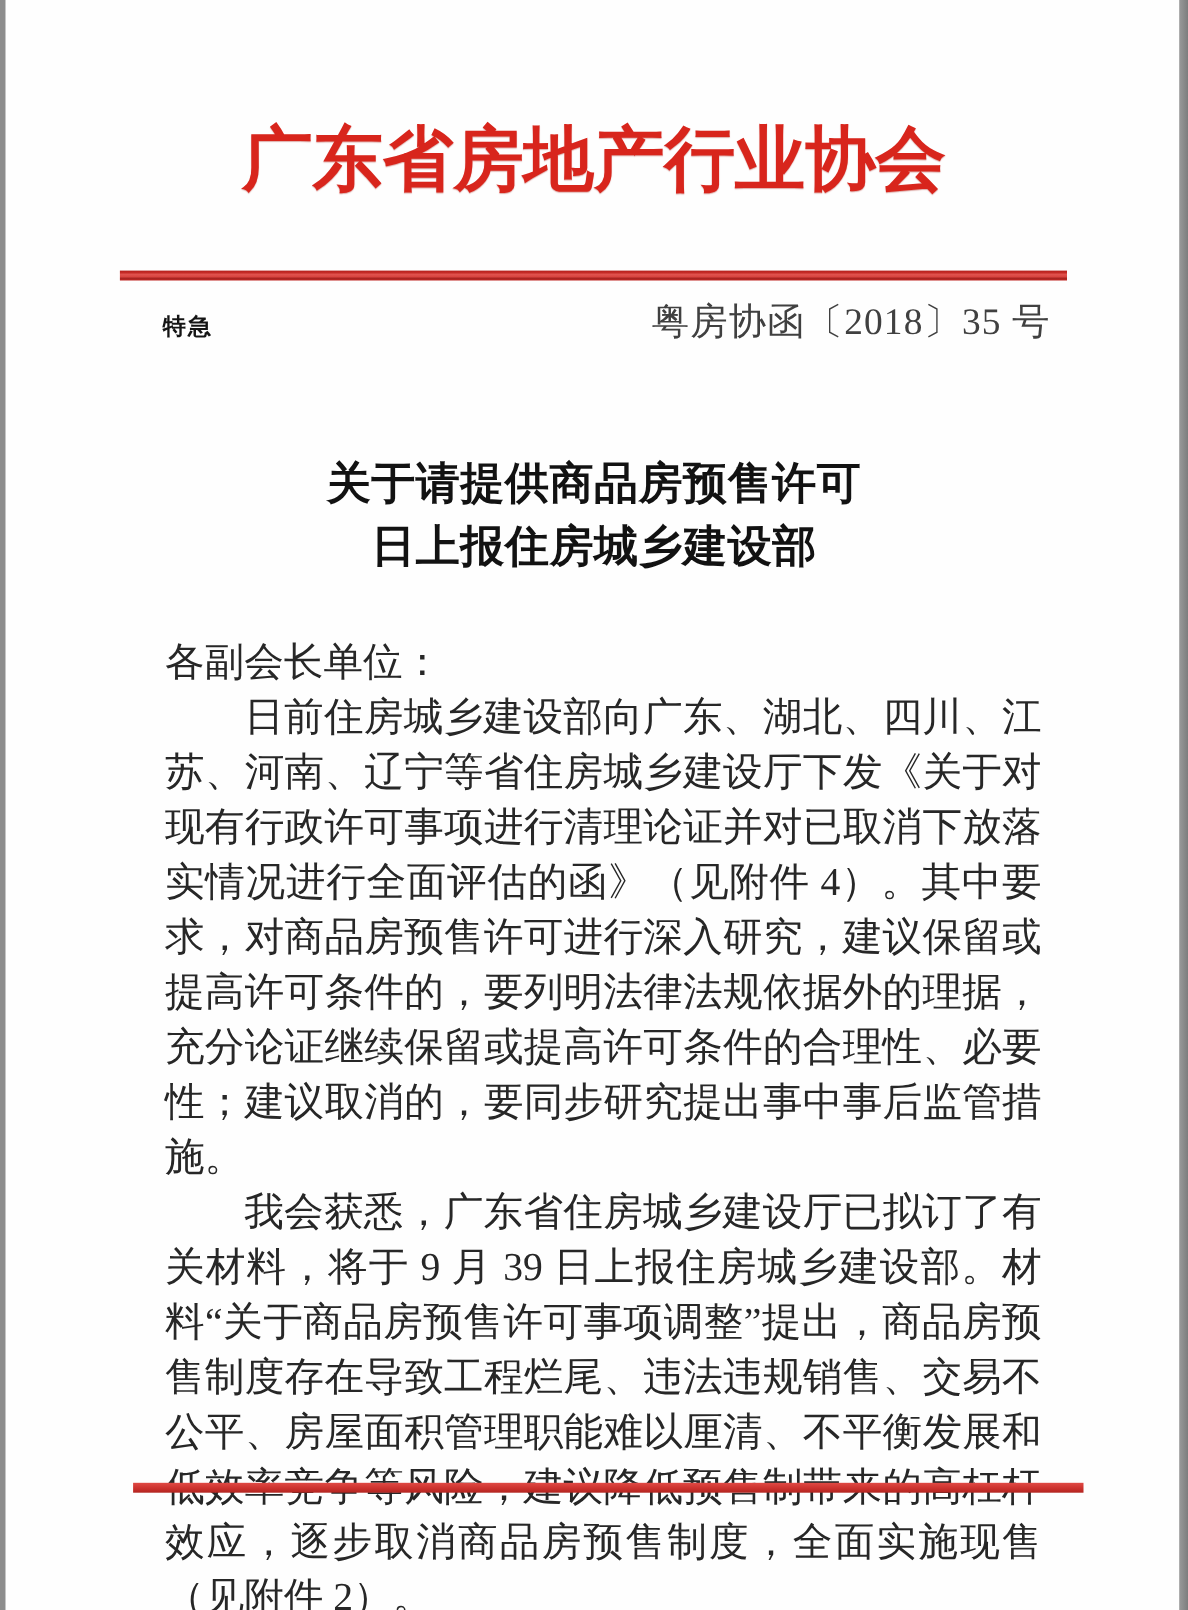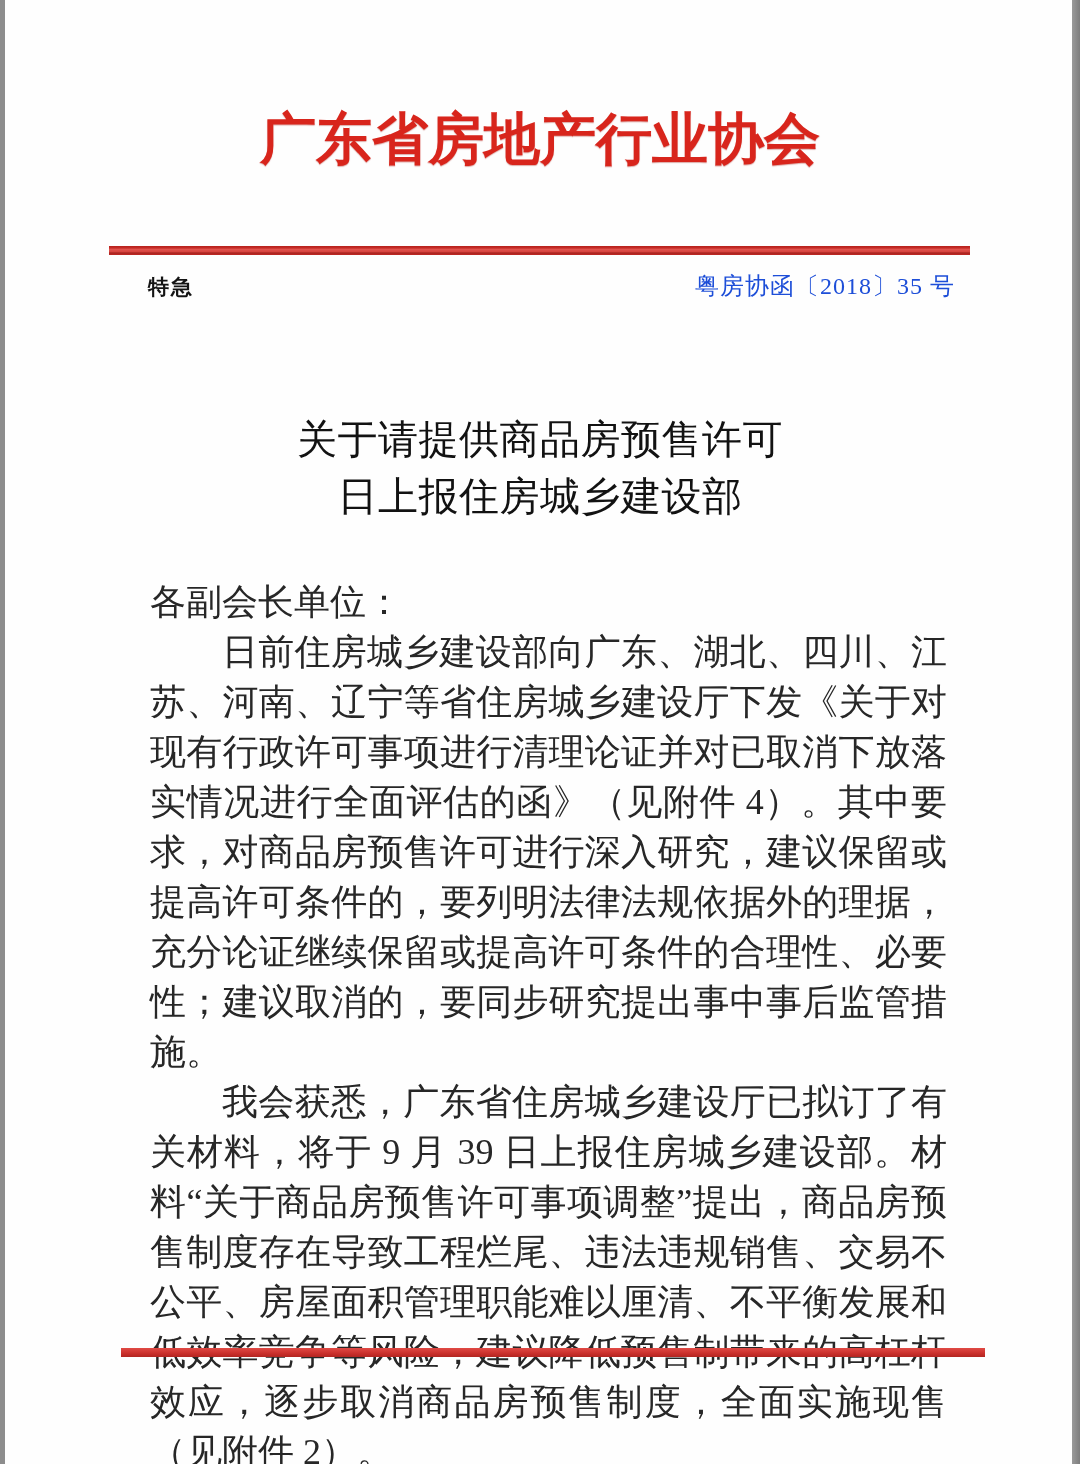--- a/index.html
+++ b/index.html
@@ -27,21 +27,21 @@
   }
   .edge-left  { left: 0;  width: 5px; }
   .edge-right { right: 0; width: 8px; background: linear-gradient(to right, #9a9a9a, #7d7d7d); }
 
   .org-name {
     position: absolute;
     top: 103px;
     left: 0;
     width: 100%;
     text-align: center;
-    font-size: 56px;
+    font-size: 64px;
     font-weight: bold;
     letter-spacing: 0px;
     color: #d8251c;
     text-shadow: 0 1px 1px rgba(160, 20, 12, 0.35);
     white-space: nowrap;
     line-height: 1.3;
   }
 
   .rule-top {
     position: absolute;
@@ -65,33 +65,33 @@
     align-items: baseline;
   }
   .urgency {
     font-family: "Liberation Sans", "DejaVu Sans", sans-serif;
     font-size: 21px;
     font-weight: 700;
     color: #141414;
     letter-spacing: 2px;
   }
   .doc-number {
-    font-size: 24px;
-    color: #1d4ed8;
+    font-size: 34px;
+    color: #404040;
     letter-spacing: 1px;
   }
 
   .doc-title {
     position: absolute;
     top: 411px;
     left: 0;
     width: 100%;
     text-align: center;
     font-size: 40px;
-    font-weight: normal;
+    font-weight: bold;
     color: #121212;
     line-height: 57px;
     letter-spacing: 0.5px;
   }
 
   .doc-body {
     position: absolute;
     top: 577px;
     left: 150px;
     width: 797px;

